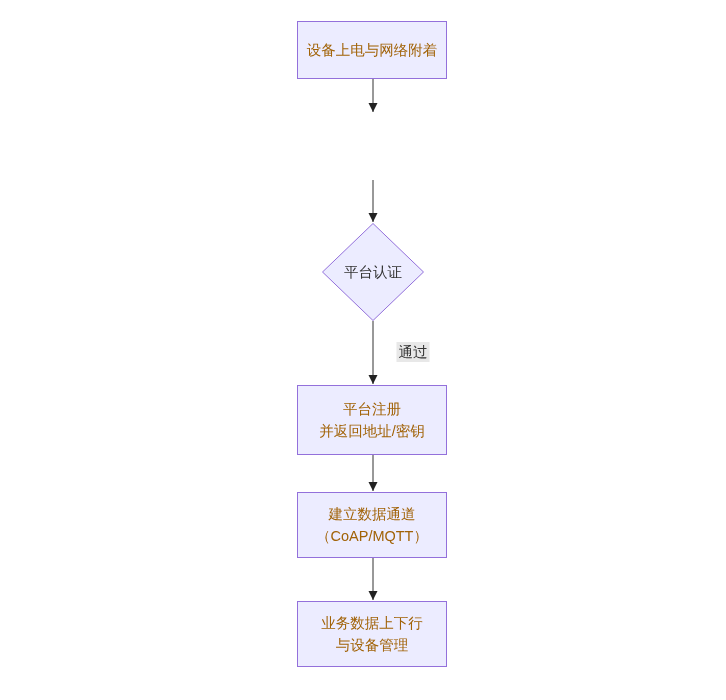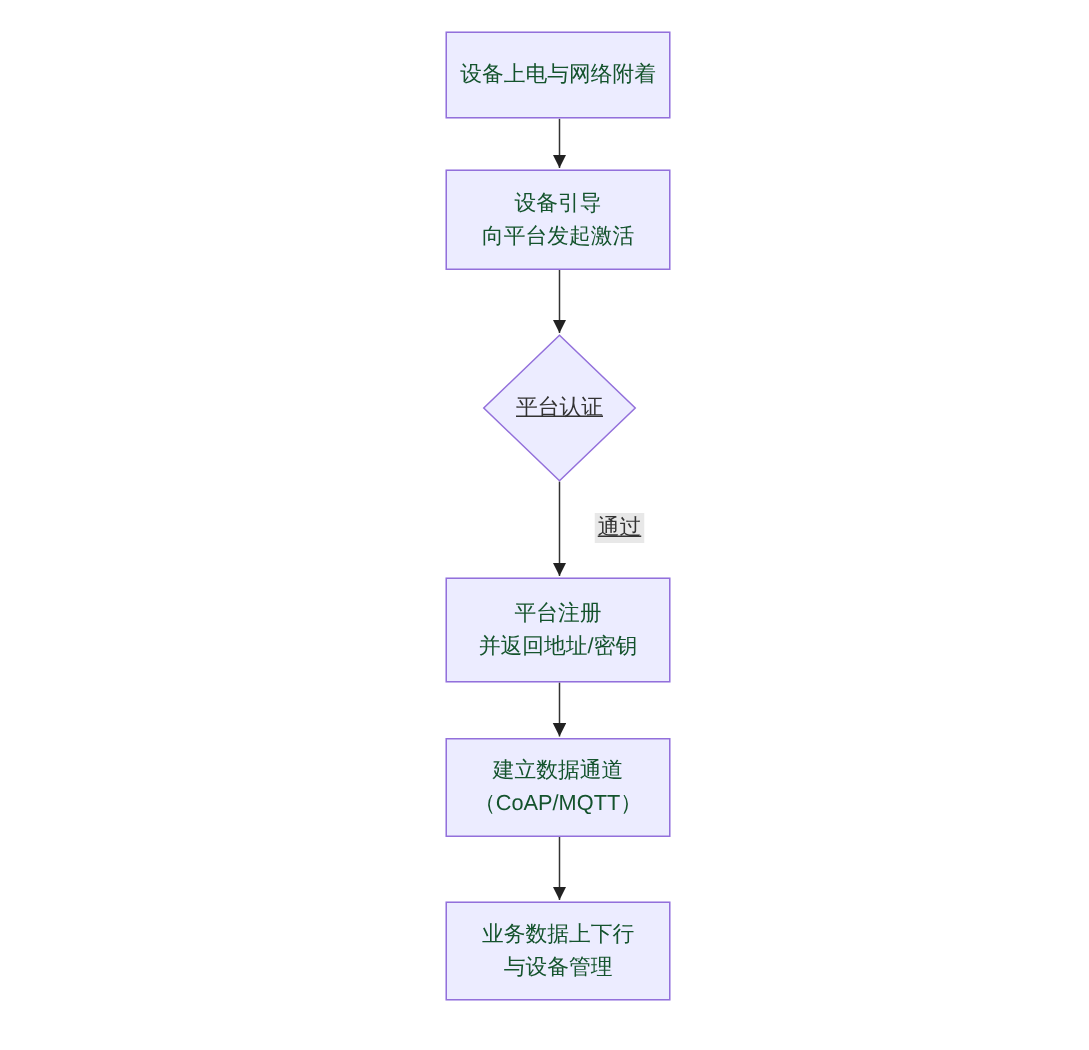--- a/index.html
+++ b/index.html
@@ -25,34 +25,33 @@
   }
   .node {
     position: absolute;
     box-sizing: border-box;
     background: #ECECFF;
     border: 1px solid #9370DB;
     display: flex;
     flex-direction: column;
     align-items: center;
     justify-content: center;
-    color: #14532d;
+    color: #a16207;
     font-size: 14.5px;
     line-height: 22px;
     text-align: center;
     white-space: nowrap;
   }
   .float-label {
     position: absolute;
     transform: translate(-50%, -50%);
     color: #333333;
     font-size: 14.5px;
     line-height: 18px;
     white-space: nowrap;
-    text-decoration: underline;
   }
   .edge-label {
     background: #e8e8e8;
     padding: 1px 2px;
     margin-left: 40px;
   }
 </style>
 </head>
 <body>
 
@@ -71,24 +70,20 @@
     <line x1="373" y1="450" x2="373" y2="491" stroke="#333333" stroke-width="1" marker-end="url(#arrowhead)"></line>
     <line x1="373" y1="558" x2="373" y2="600" stroke="#333333" stroke-width="1" marker-end="url(#arrowhead)"></line>
 
     <polygon points="373,223.5 423.5,272 373,320.5 322.5,272" fill="#ECECFF" stroke="#9370DB" stroke-width="1"></polygon>
   </svg>
 
   <div class="node" style="left:297px; top:21px; width:150px; height:58px;">
     <span>设备上电与网络附着</span>
   </div>
 
-  <div class="node" style="left:297px; top:113px; width:150px; height:67px;">
-    <span>设备引导</span>
-    <span>向平台发起激活</span>
-  </div>
 
   <div class="float-label" style="left:373px; top:272px;">平台认证</div>
 
   <div class="float-label edge-label" style="left:373px; top:352px;">通过</div>
 
   <div class="node" style="left:297px; top:385px; width:150px; height:70px;">
     <span>平台注册</span>
     <span>并返回地址/密钥</span>
   </div>
 

